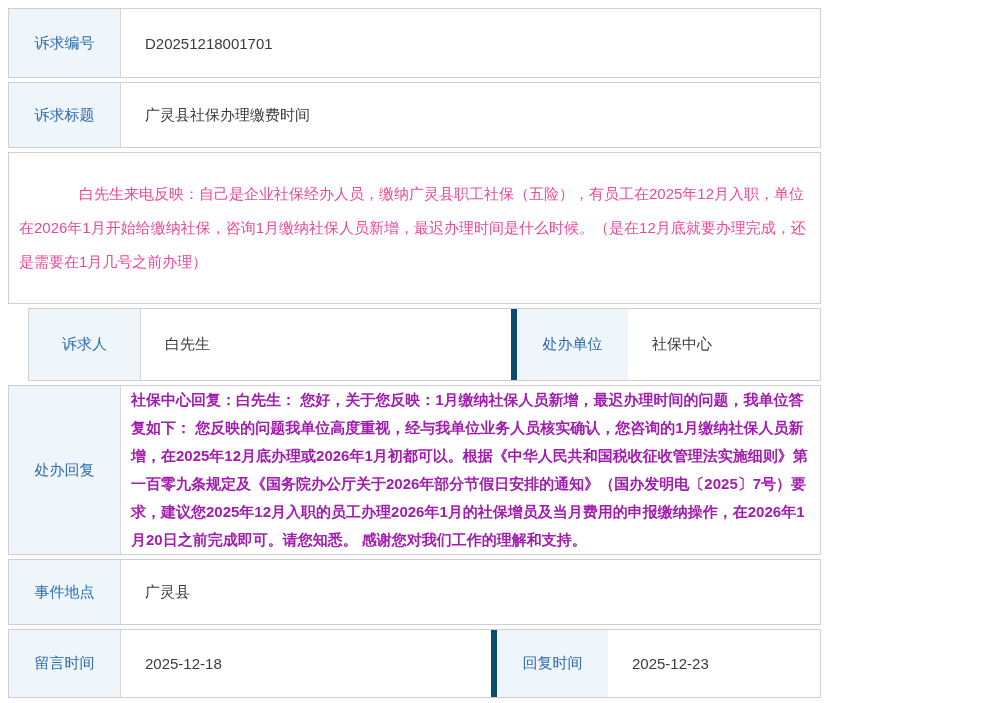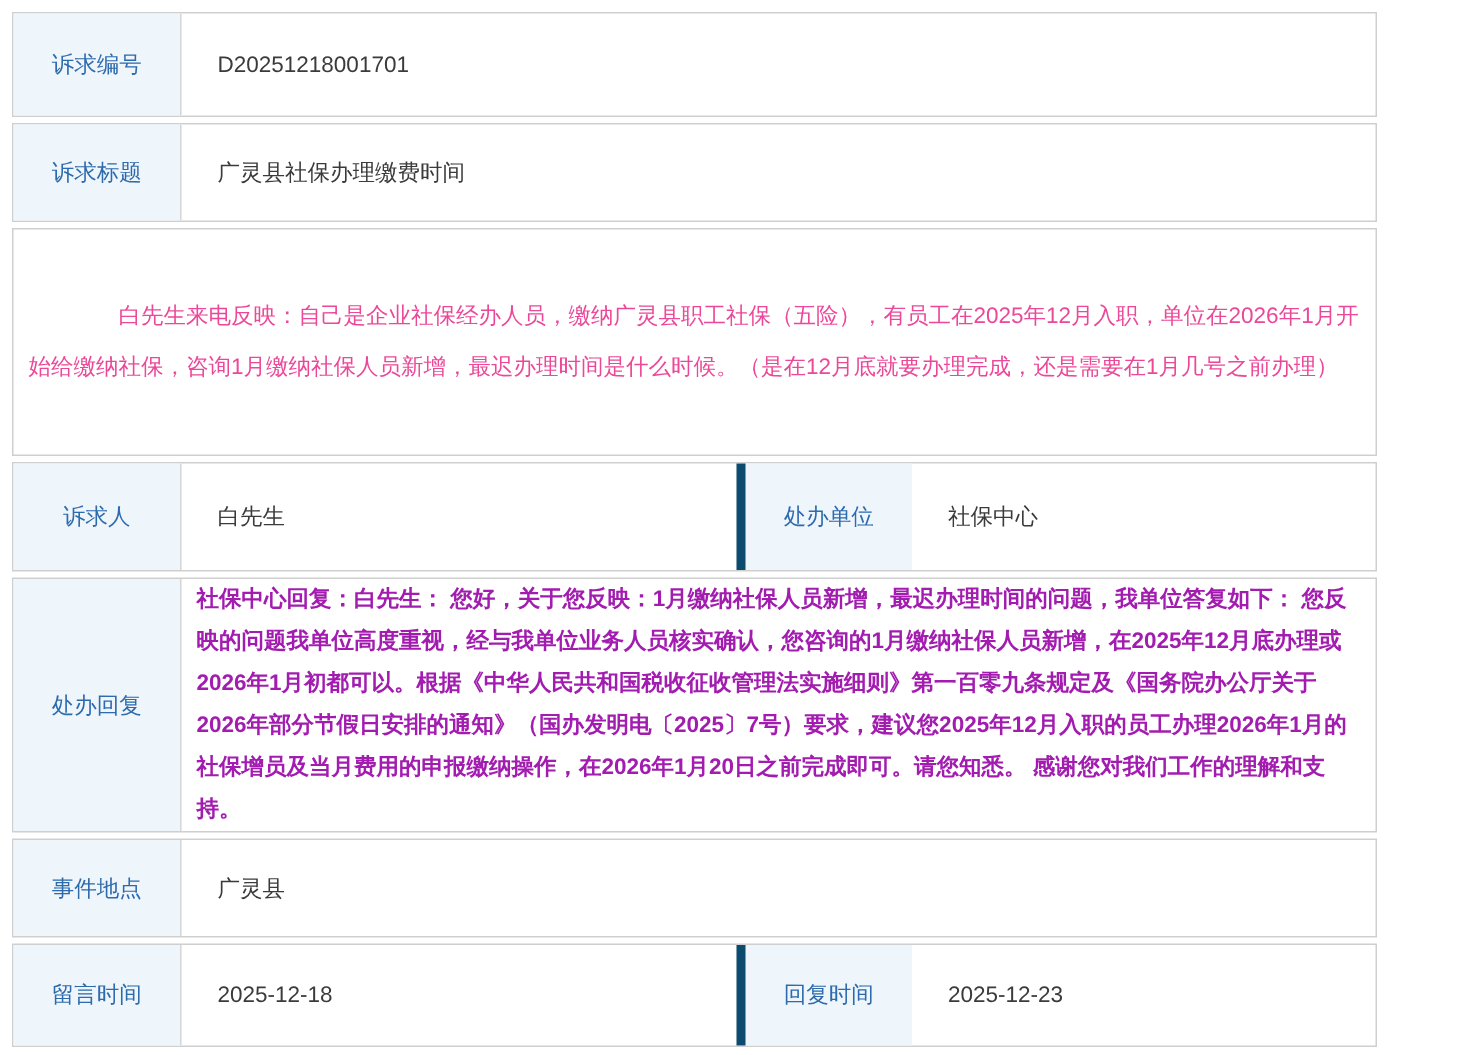--- a/index.html
+++ b/index.html
@@ -7,34 +7,34 @@
     padding: 0;
     background: #ffffff;
     width: 981px;
     height: 703px;
     font-family: "Liberation Sans", "DejaVu Sans", sans-serif;
   }
   .detail-table {
     position: absolute;
     left: 8px;
     top: 8px;
-    width: 910px;
+    width: 813px;
   }
   .row {
     display: flex;
     align-items: stretch;
     box-sizing: border-box;
     border: 1px solid #cfcfcf;
     background: #ffffff;
     margin-bottom: 4px;
   }
   .r1 { min-height: 70px; }
   .r2 { min-height: 66px; }
   .r3 { min-height: 152px; }
-  .r4 { min-height: 73px; }
+  .r4 { min-height: 73px; margin-left: 20px; }
   .r5 { min-height: 166px; }
   .r6 { min-height: 66px; }
   .r7 { min-height: 69px; }
   .label-cell {
     width: 112px;
     flex: 0 0 112px;
     background: #eef5fb;
     color: #2e6bad;
     font-size: 15px;
     display: flex;

